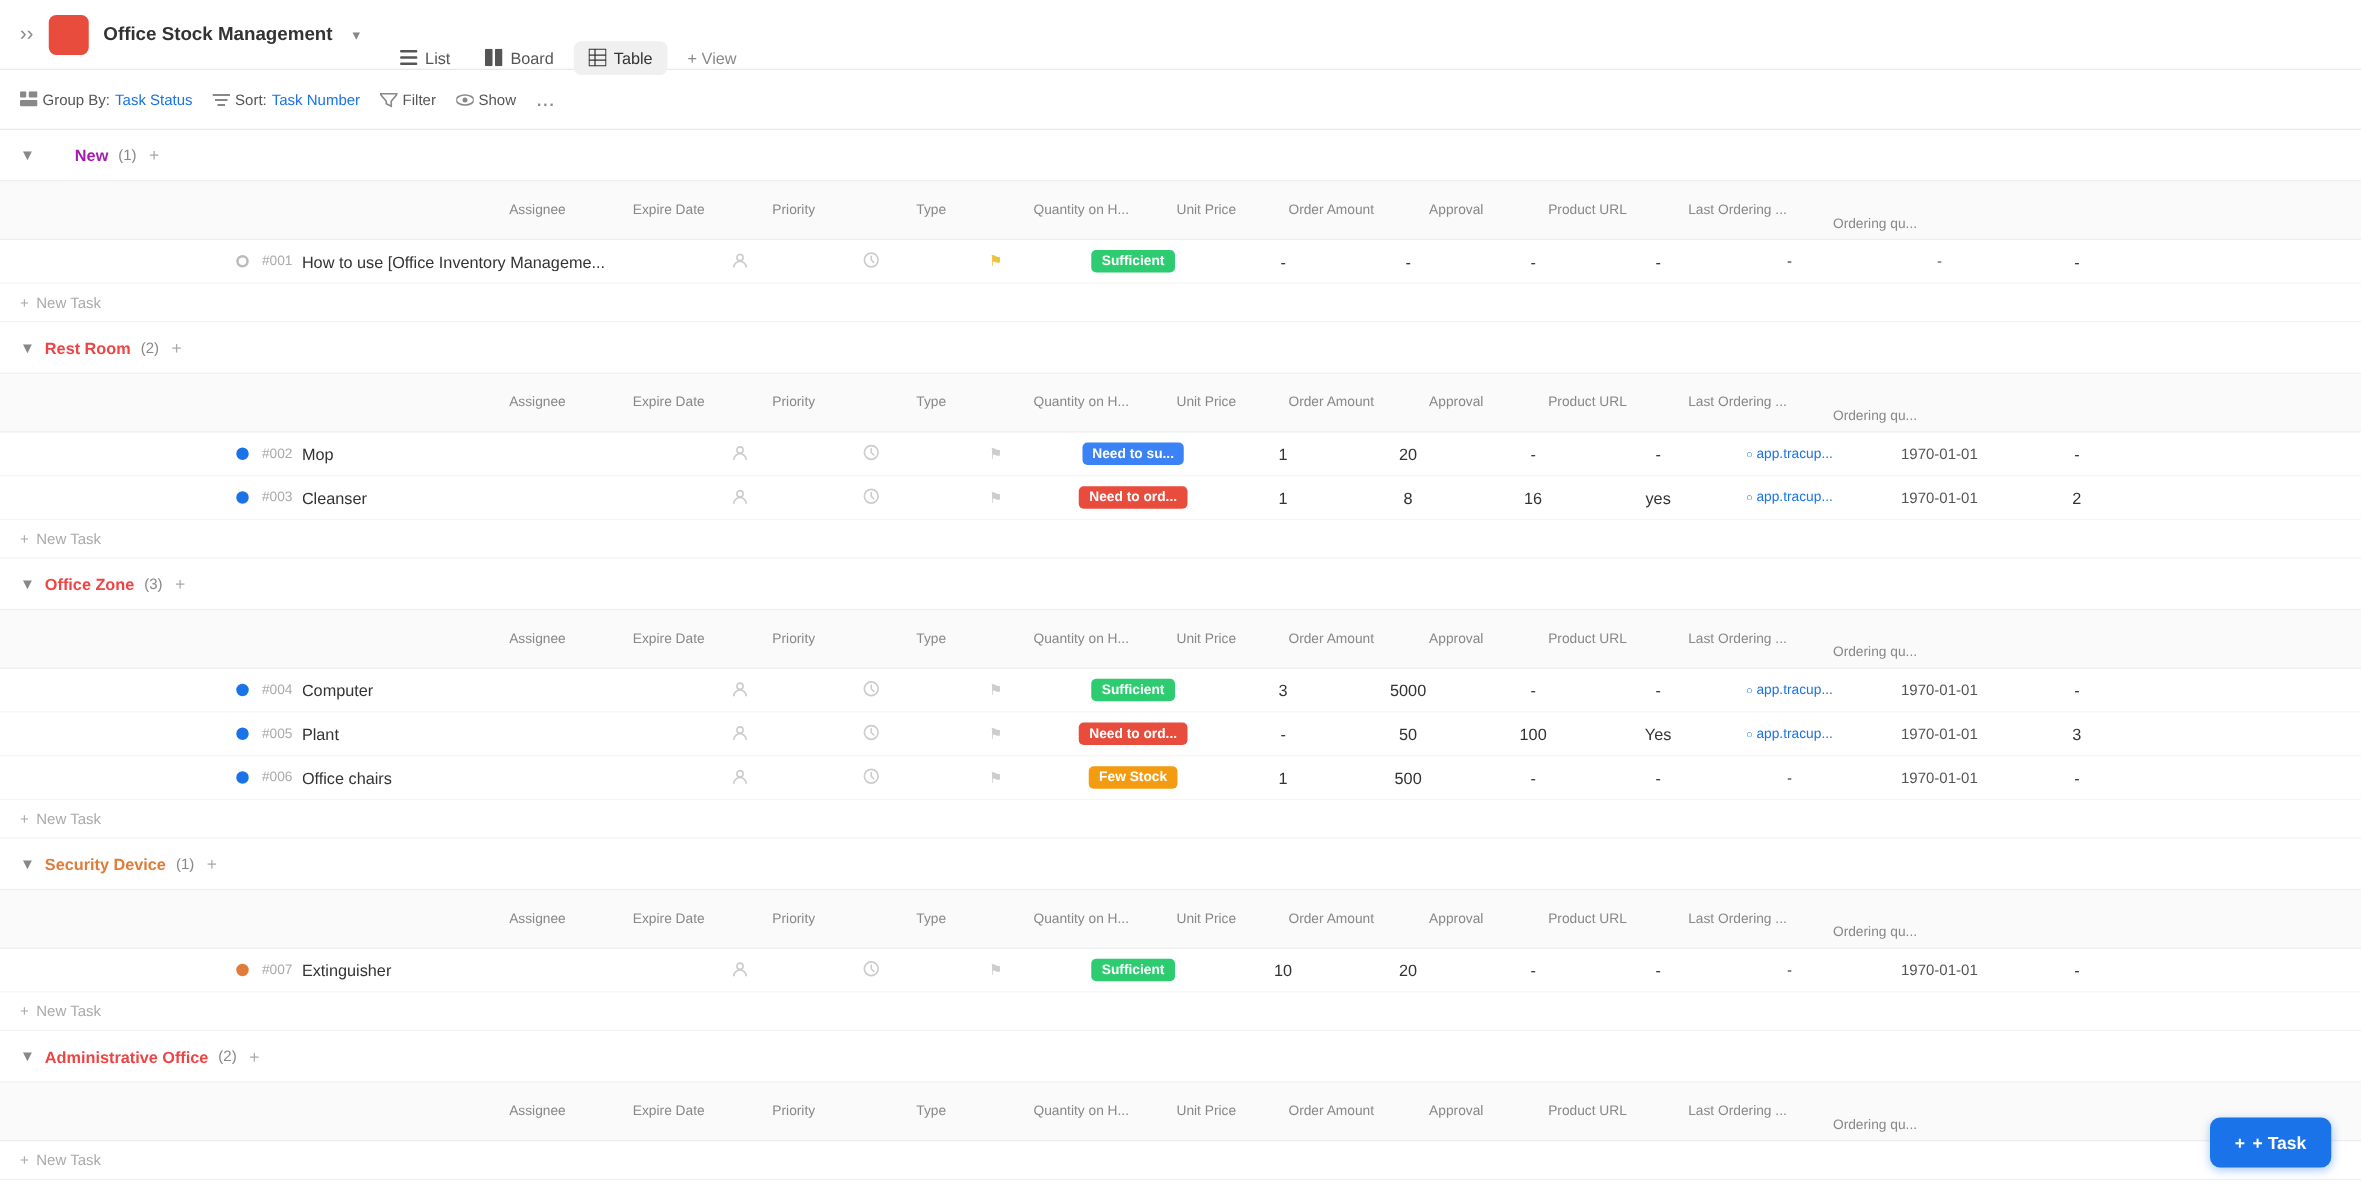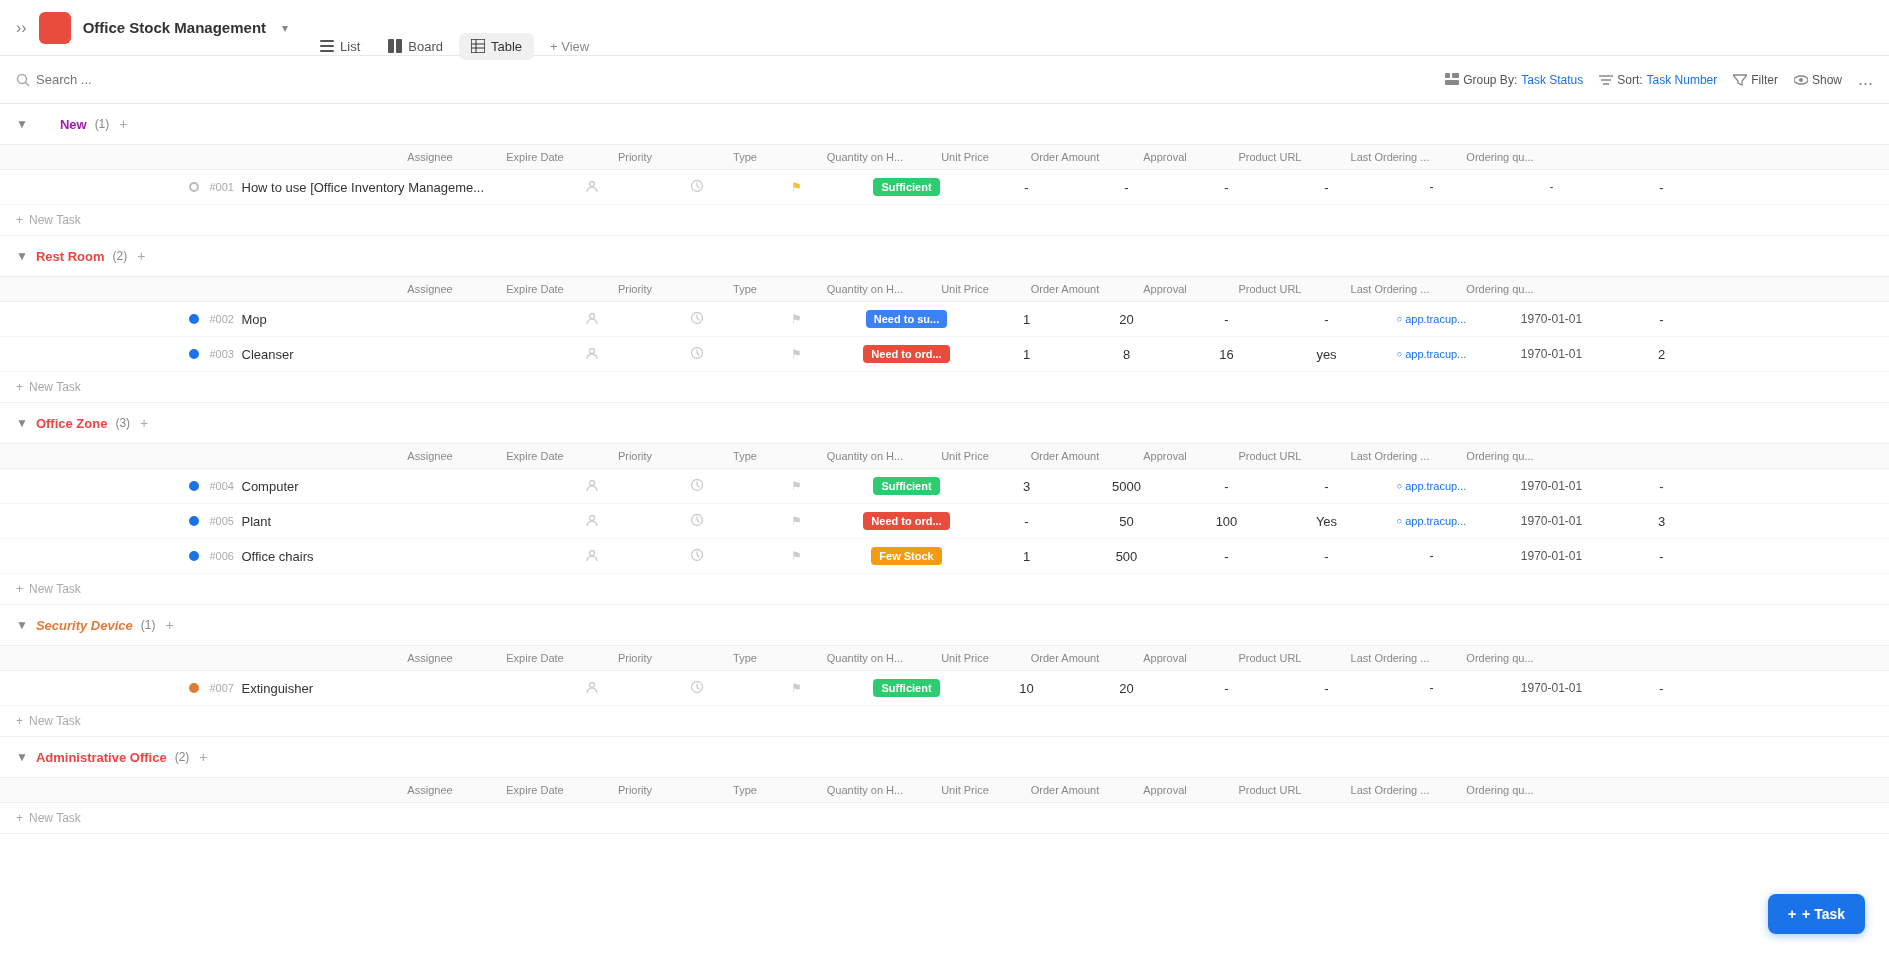--- a/index.html
+++ b/index.html
@@ -28,39 +28,39 @@
     
     
     .section { border-bottom: 1px solid #f0f0f0; }
     
     
     .section-header { display: flex; align-items: center; padding: 12px 16px; gap: 8px; background: #fff; position: sticky; }
     .section-toggle { color: #888; cursor: pointer; font-size: 12px; }
     .section-title { font-size: 13px; font-weight: 600; cursor: pointer; }
     .section-title.gray { color: #a21caf; padding-left: 24px; }
     .section-title.blue { color: #ef4444; }
-    .section-title.orange { color: #e07b39; font-style: italic; }
+    .section-title.orange { color: #e07b39; }
     .section-count { font-size: 12px; color: #888; }
     .section-add { color: #aaa; cursor: pointer; font-size: 14px; margin-left: 2px; }
     
     
     .col-headers { display: flex; align-items: center; padding: 6px 0; background: #fafafa; border-bottom: 1px solid #eee; border-top: 1px solid #eee; min-width: 1600px; }
     .col-h { font-size: 11px; color: #888; font-weight: 500; padding: 0 8px; }
     .col-task-name { width: 380px; padding-left: 80px; flex-shrink: 0; }
     .col-assignee { width: 100px; text-align: center; flex-shrink: 0; }
     .col-expire { width: 110px; text-align: center; flex-shrink: 0; }
     .col-priority { width: 90px; text-align: center; flex-shrink: 0; }
     .col-type { width: 130px; text-align: center; flex-shrink: 0; }
     .col-qty { width: 110px; text-align: center; flex-shrink: 0; }
     .col-unit { width: 90px; text-align: center; flex-shrink: 0; }
     .col-order { width: 110px; text-align: center; flex-shrink: 0; }
     .col-approval { width: 90px; text-align: center; flex-shrink: 0; }
     .col-url { width: 120px; text-align: center; flex-shrink: 0; }
     .col-last { width: 120px; text-align: center; flex-shrink: 0; }
-    .col-ordering { width: 100px; text-align: center; flex-shrink: 0; }
+    .col-ordering { width: 100px; text-align: center; flex-shrink: 0; margin-top: 22px; }
     
     
     .task-row { display: flex; align-items: center; padding: 8px 0; border-bottom: 1px solid #f5f5f5; min-width: 1600px; cursor: pointer; justify-content: center; }
     .task-dot-wrap { width: 24px; display: flex; justify-content: center; flex-shrink: 0; padding-left: 8px; }
     .task-dot { width: 10px; height: 10px; border-radius: 50%; border: 2px solid #ddd; flex-shrink: 0; }
     .task-dot.gray { border-color: #bbb; background: transparent; }
     .task-dot.blue { background: #1a73e8; border-color: #1a73e8; }
     .task-dot.orange { background: #e07b39; border-color: #e07b39; }
     .task-num { width: 40px; font-size: 11px; color: #aaa; padding-left: 8px; flex-shrink: 0; }
     .task-name-cell { width: 300px; font-size: 13px; color: #333; flex-shrink: 0; white-space: nowrap; overflow: hidden; text-overflow: ellipsis; }
@@ -131,27 +131,20 @@
         </svg>
       <span>Table</span>
     </div>
     <div class="add-view">
       <span>+ View</span>
     </div>
   </div>
 </div>
 
 <div class="search-bar">
-  <div class="search-input-wrap">
-    <svg width="14" height="14" viewBox="0 0 14 14">
-        <circle cx="6" cy="6" r="4.5" fill="none" stroke="#aaa" stroke-width="1.5"></circle>
-        <line x1="9.5" y1="9.5" x2="13" y2="13" stroke="#aaa" stroke-width="1.5"></line>
-      </svg>
-    <input type="text" style="border: none; outline: none; font-size: 13px; color: rgb(51, 51, 51); width: 300px; background: transparent;" placeholder="Search ...">
-  </div>
   <div class="search-controls">
     <div class="search-control">
       <svg width="14" height="14" viewBox="0 0 14 14">
           <rect x="0" y="0" width="5" height="5" rx="1" fill="#888"></rect>
           <rect x="7" y="0" width="7" height="5" rx="1" fill="#888"></rect>
           <rect x="0" y="7" width="14" height="5" rx="1" fill="#888"></rect>
         </svg>
       <span>Group By:</span>
       <span style="color:#1a73e8;font-weight:500;">Task Status</span>
     </div>

